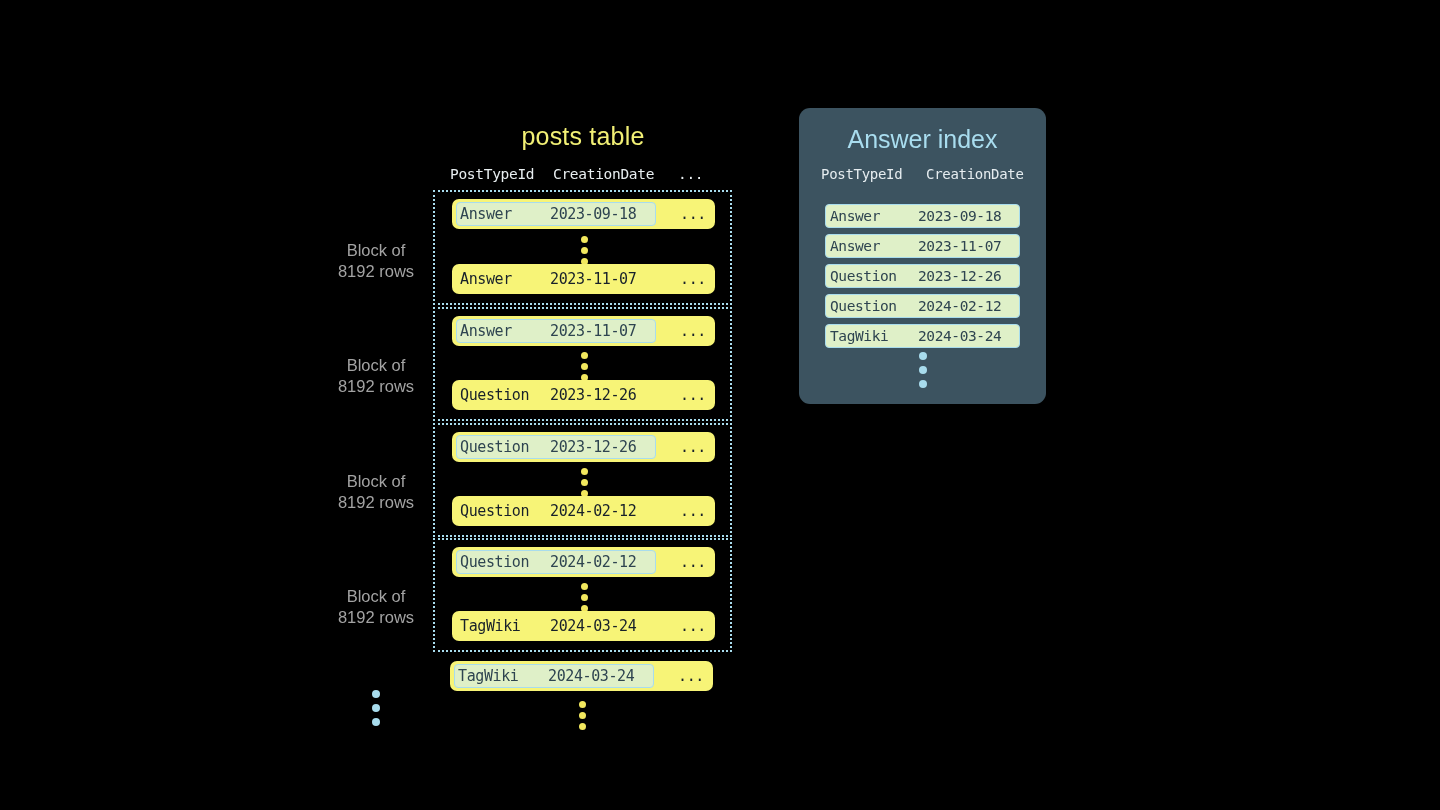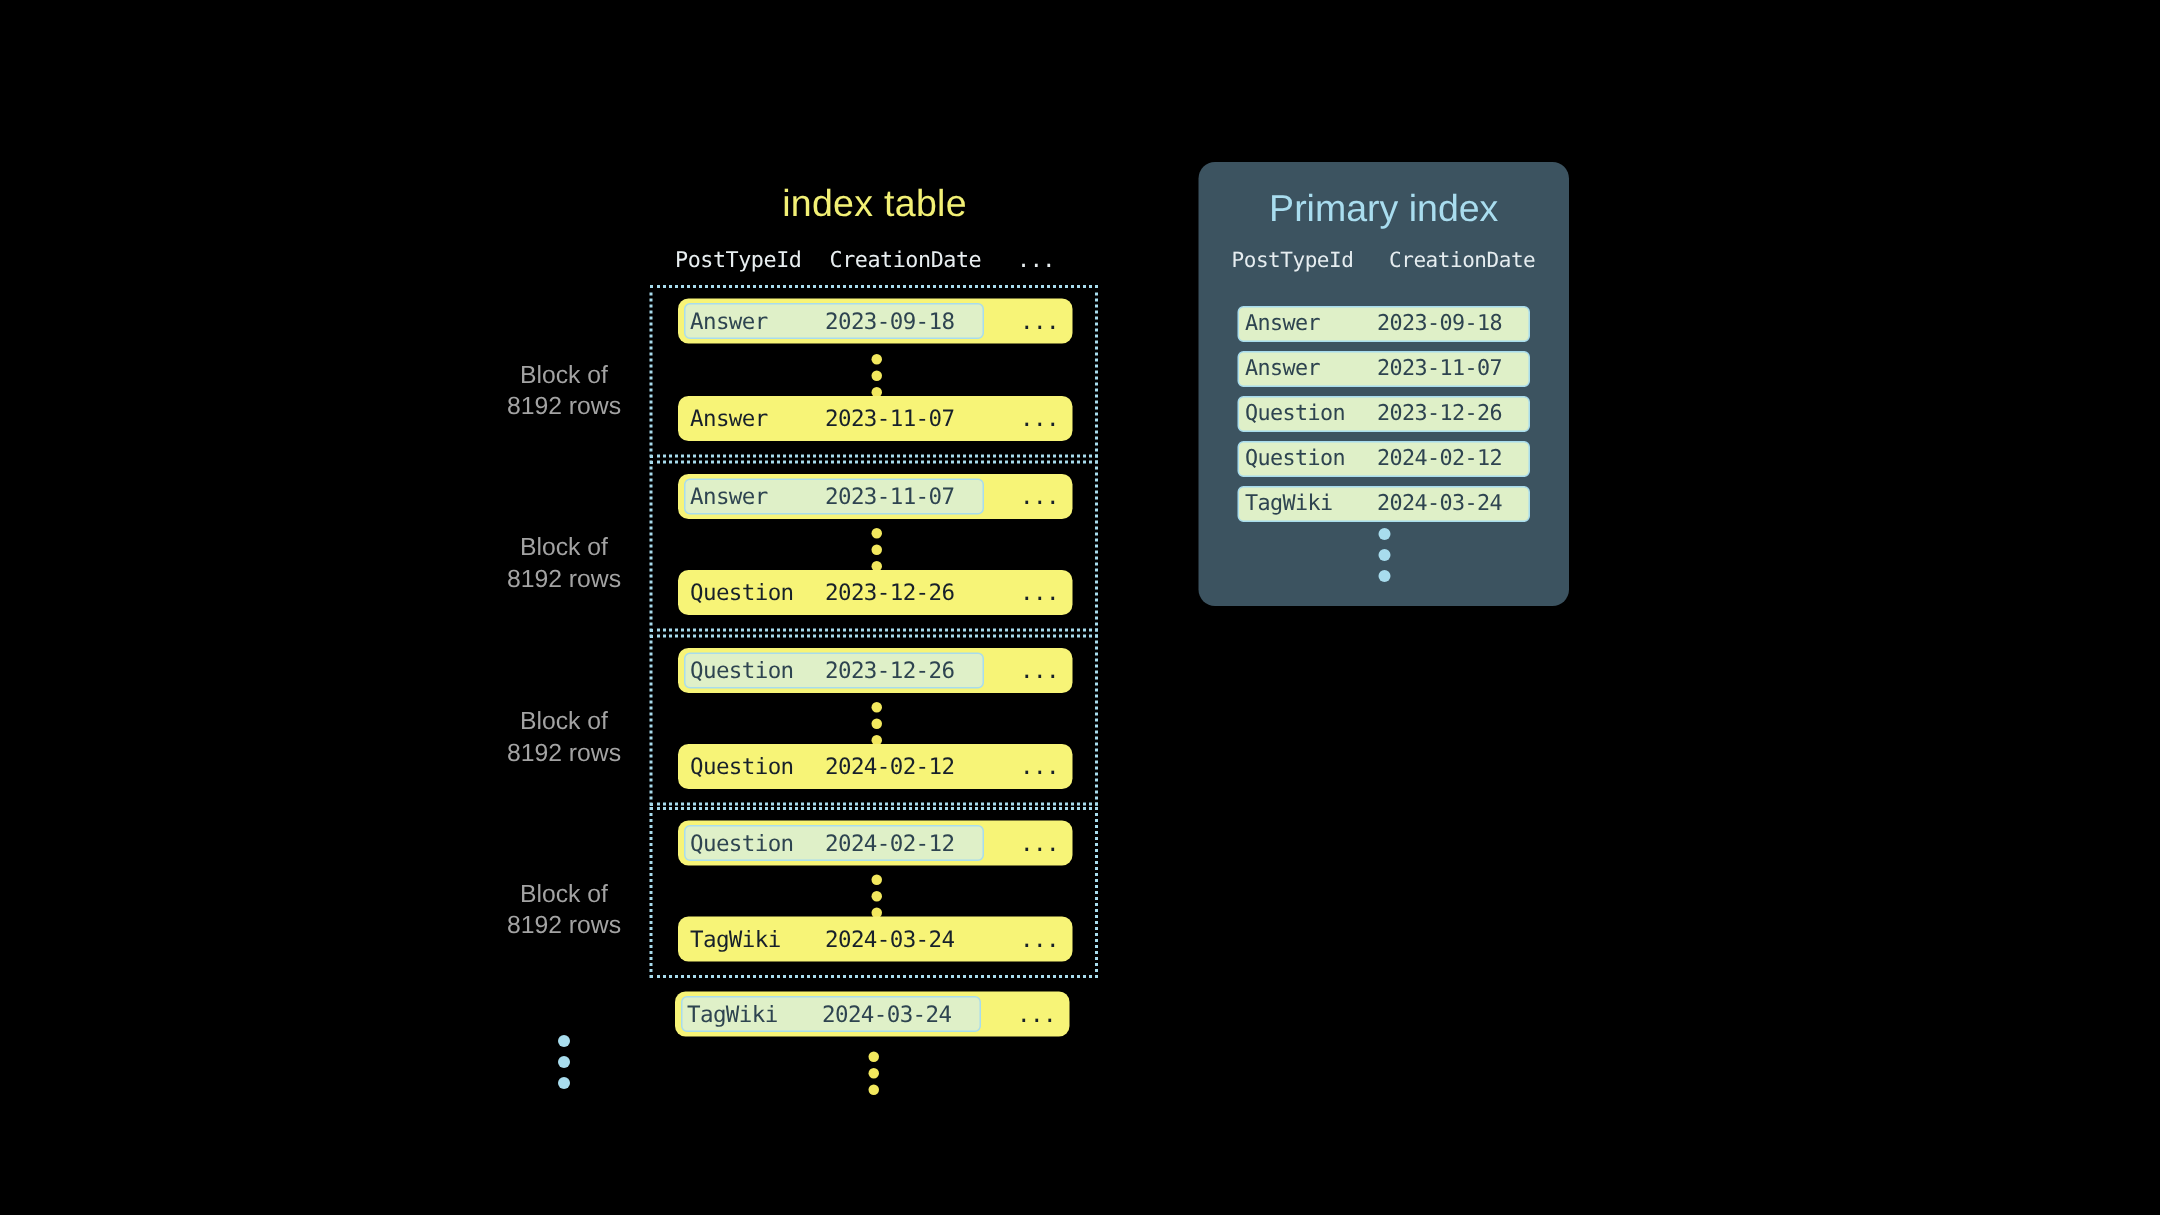--- a/index.html
+++ b/index.html
@@ -184,21 +184,21 @@
 
   #primary-index-vdots {
     position: absolute;
     left: 0; top: 238px;
     width: 247px;
   }
 </style>
 </head>
 <body>
 
-<div id="posts-table-title">index table</div>
+<div id="posts-table-title">posts table</div>
 
 <div id="posts-table-headers">
   <span class="h-type">PostTypeId</span>
   <span class="h-date">CreationDate</span>
   <span class="h-dots">...</span>
 </div>
 
 <div class="block-label" style="left:301px; top:240px;">
   <div>Block of</div>
   <div>8192 rows</div>
@@ -305,21 +305,21 @@
 </div>
 
 <div class="vdots-blue" style="position:absolute; left:356px; top:684px; width:40px;">
   <i></i>
   <i></i>
   <i></i>
 </div>
 
 <div id="primary-index-panel">
 
-  <div id="primary-index-title">Primary index</div>
+  <div id="primary-index-title">Answer index</div>
 
   <div id="primary-index-headers">
     <span class="h-type">PostTypeId</span>
     <span class="h-date">CreationDate</span>
   </div>
 
   <div class="index-row" style="top:96px;">
     <span class="cell c-type">Answer</span>
     <span class="cell c-date">2023-09-18</span>
   </div>

